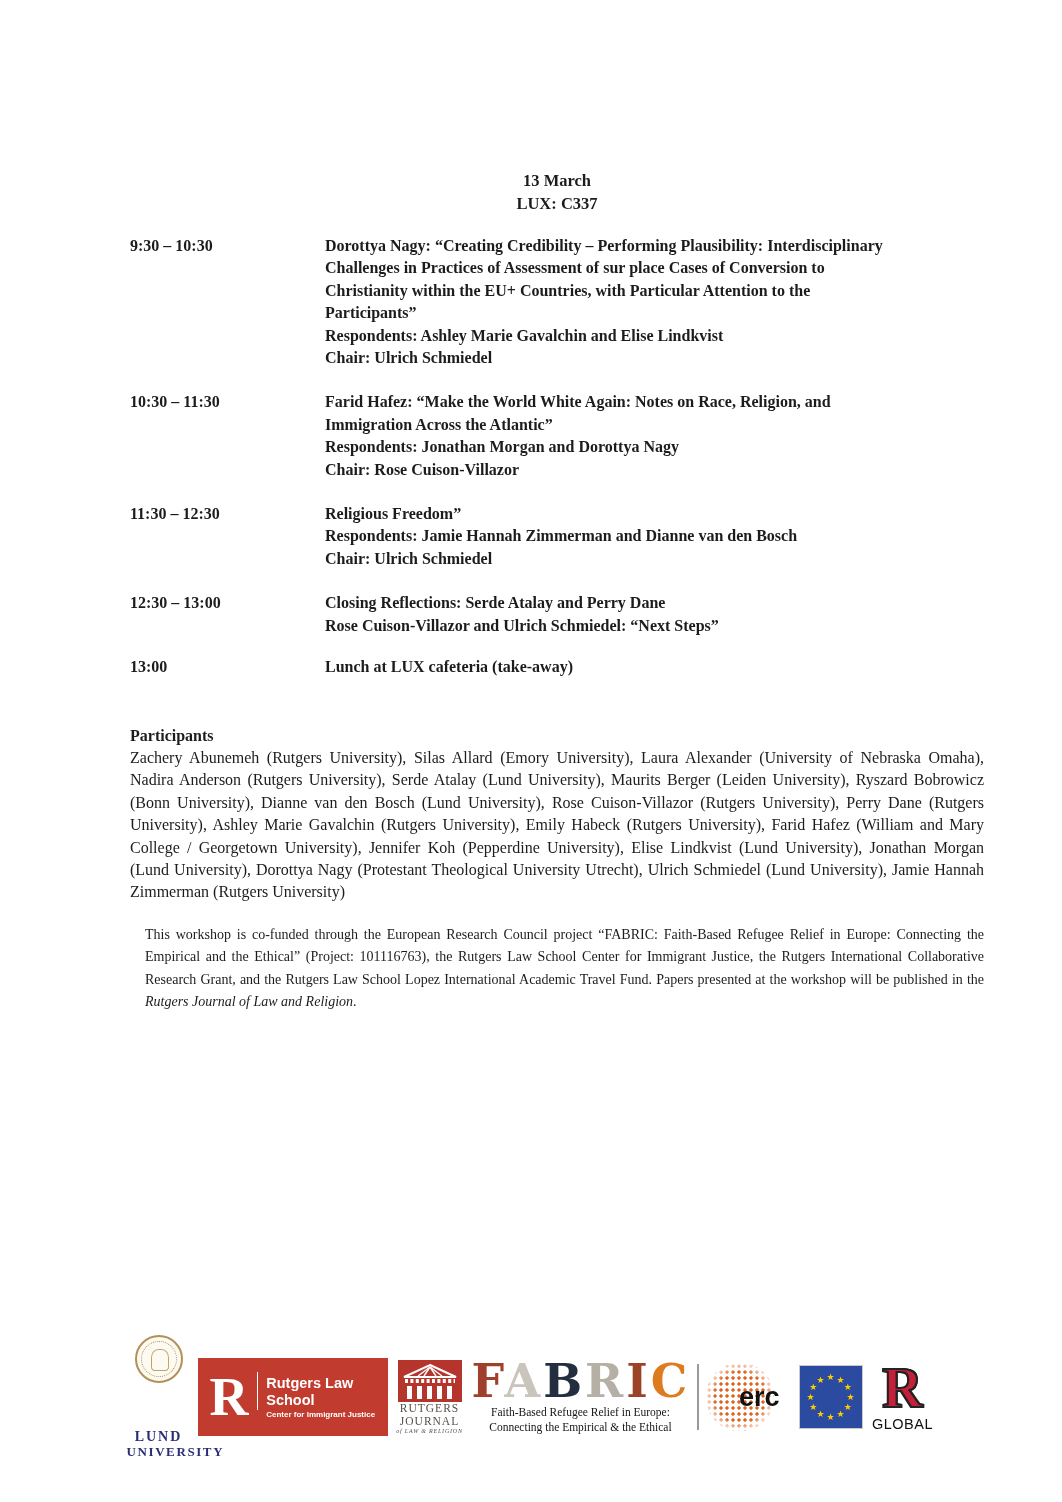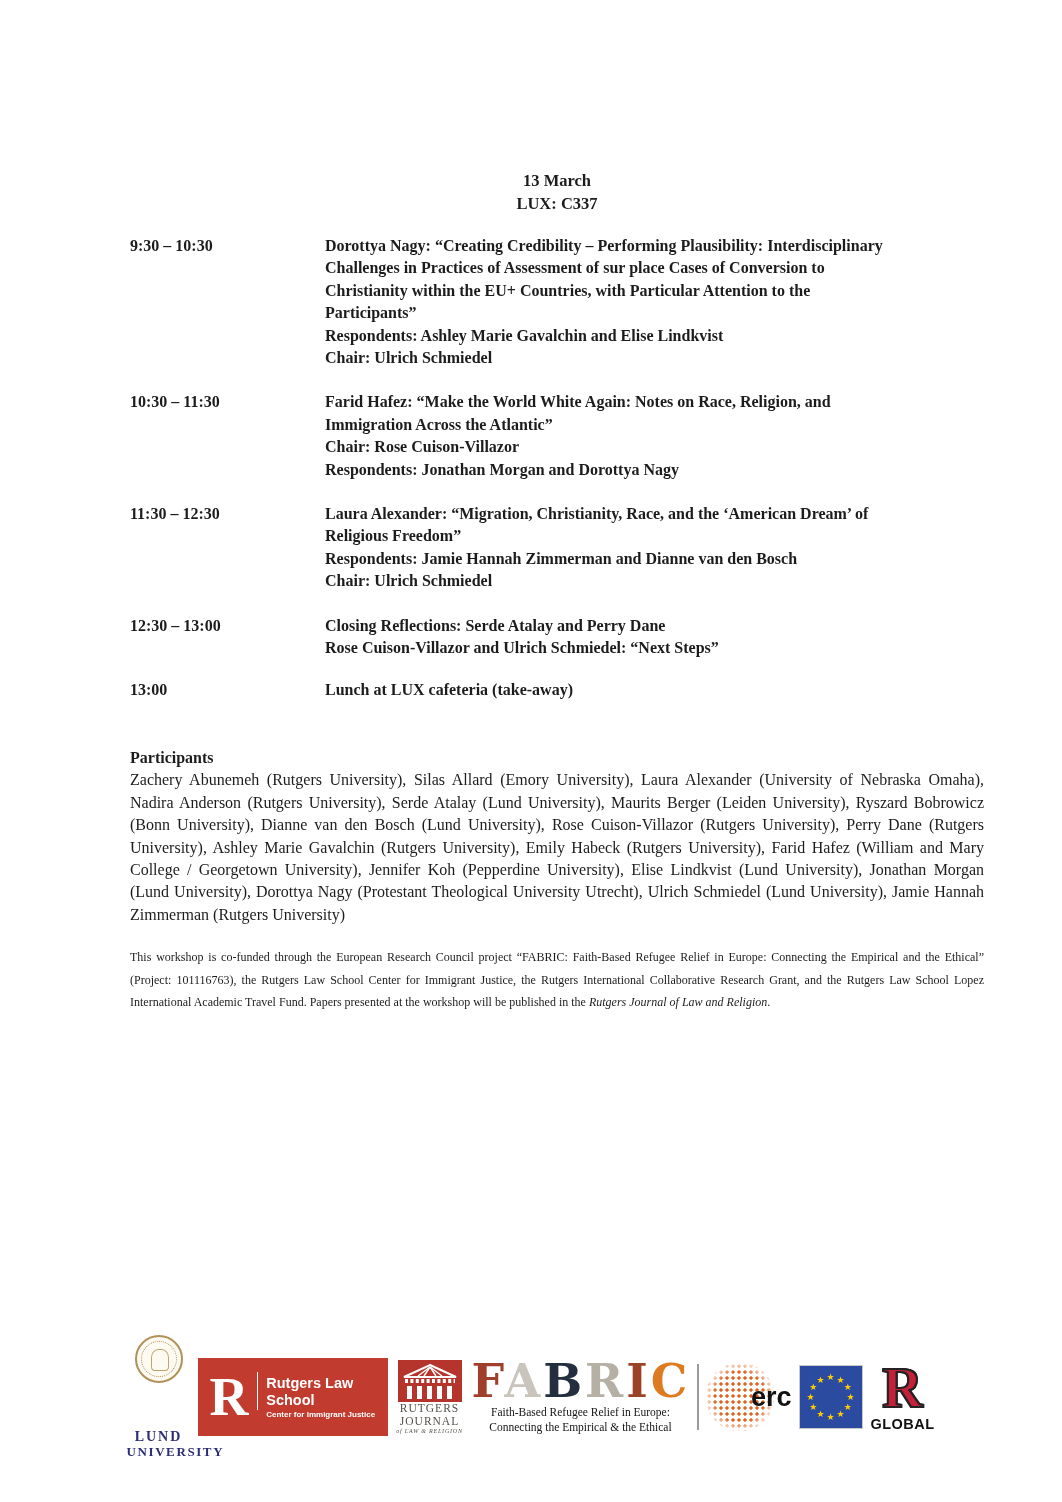--- a/index.html
+++ b/index.html
@@ -18,21 +18,21 @@
   .session { display:flex; margin-bottom:22px; }
   .session:nth-child(4) { margin-bottom:19px; }
   .session:last-child { margin-bottom:0; }
   .session-time { width:195px; flex:0 0 195px; }
   .session-desc { width:607px; }
 
   
   .participants { margin-top:46px; font-size:16px; line-height:22.4px; }
   .participants-heading { font-weight:bold; }
   .justified { text-align:justify; }
-  .funding { margin-top:20px; font-size:12px; line-height:22.4px; }
+  .funding { margin-top:20px; font-size:14px; line-height:22.4px;margin-left:15px; }
   .italic { font-style:italic; }
 
   
   .logo-band {
     position:absolute; top:1352px; left:128px; right:128px; height:90px;
     display:flex; align-items:center; justify-content:center; gap:7px;
   }
 
   
   .lund { width:64px; text-align:center; flex:0 0 auto; }
@@ -77,36 +77,36 @@
   
   .erc { position:relative; width:86px; height:72px; flex:0 0 auto; }
   .erc-dots {
     position:absolute; left:0; top:2px; width:68px; height:68px; border-radius:50%;
     background-image:radial-gradient(#e2611b 1.4px, rgba(226,97,27,0) 1.9px);
     background-size:6px 6px; overflow:hidden;
   }
   .erc-fade { position:absolute; inset:0; border-radius:50%;
     background:radial-gradient(circle, rgba(255,255,255,0) 52%, #ffffff 74%); }
   .erc-label {
-    position:absolute; right:0; top:50%; transform:translateY(-50%);
+    position:absolute; right:12px; top:50%; transform:translateY(-50%);
     font-family:"Liberation Sans", sans-serif; font-weight:bold; font-size:27px; color:#111;text-align:center;
   }
 
   
   .euflag { width:64px; height:64px; flex:0 0 auto; position:relative;
     border:1px solid #c9c9c9; box-sizing:border-box; }
   .eu-star { position:absolute; font-size:9px; line-height:1;
     transform:translate(-50%,-50%); }
 
   
   .rglobal { width:66px; flex:0 0 auto; text-align:center; }
   .rg-r { font-weight:bold; font-size:56px; line-height:0.95;
     -webkit-text-stroke:2px #232323;
     text-shadow:-1px -1px 0 #232323, 1px -1px 0 #232323, -1px 1px 0 #232323, 1px 1px 0 #232323; }
-  .rg-label { font-family:"Liberation Sans", sans-serif; font-weight:bold; font-size:14.5px;
+  .rg-label { font-family:"Liberation Sans", sans-serif; font-weight:normal; font-size:14.5px;
     color:#111; letter-spacing:0.5px; margin-top:1px; }
 </style>
 </head>
 <body>
 
 <div class="page">
 
   <div class="doc-header">
     <div>13 March</div>
     <div>LUX: C337</div>
@@ -124,29 +124,28 @@
         <div>Respondents: Ashley Marie Gavalchin and Elise Lindkvist</div>
         <div>Chair: Ulrich Schmiedel</div>
       </div>
     </div>
 
     <div class="session">
       <div class="session-time">10:30 – 11:30</div>
       <div class="session-desc">
         <div>Farid Hafez: “Make the World White Again: Notes on Race, Religion, and</div>
         <div>Immigration Across the Atlantic”</div>
+        <div>Respondents: Jonathan Morgan and Dorottya Nagy</div>
         <div>Chair: Rose Cuison-Villazor</div>
-        <div>Respondents: Jonathan Morgan and Dorottya Nagy</div>
       </div>
     </div>
 
     <div class="session">
       <div class="session-time">11:30 – 12:30</div>
       <div class="session-desc">
-        <div>Laura Alexander: “Migration, Christianity, Race, and the ‘American Dream’ of</div>
         <div>Religious Freedom”</div>
         <div>Respondents: Jamie Hannah Zimmerman and Dianne van den Bosch</div>
         <div>Chair: Ulrich Schmiedel</div>
       </div>
     </div>
 
     <div class="session">
       <div class="session-time">12:30 – 13:00</div>
       <div class="session-desc">
         <div>Closing Reflections: Serde Atalay and Perry Dane</div>

